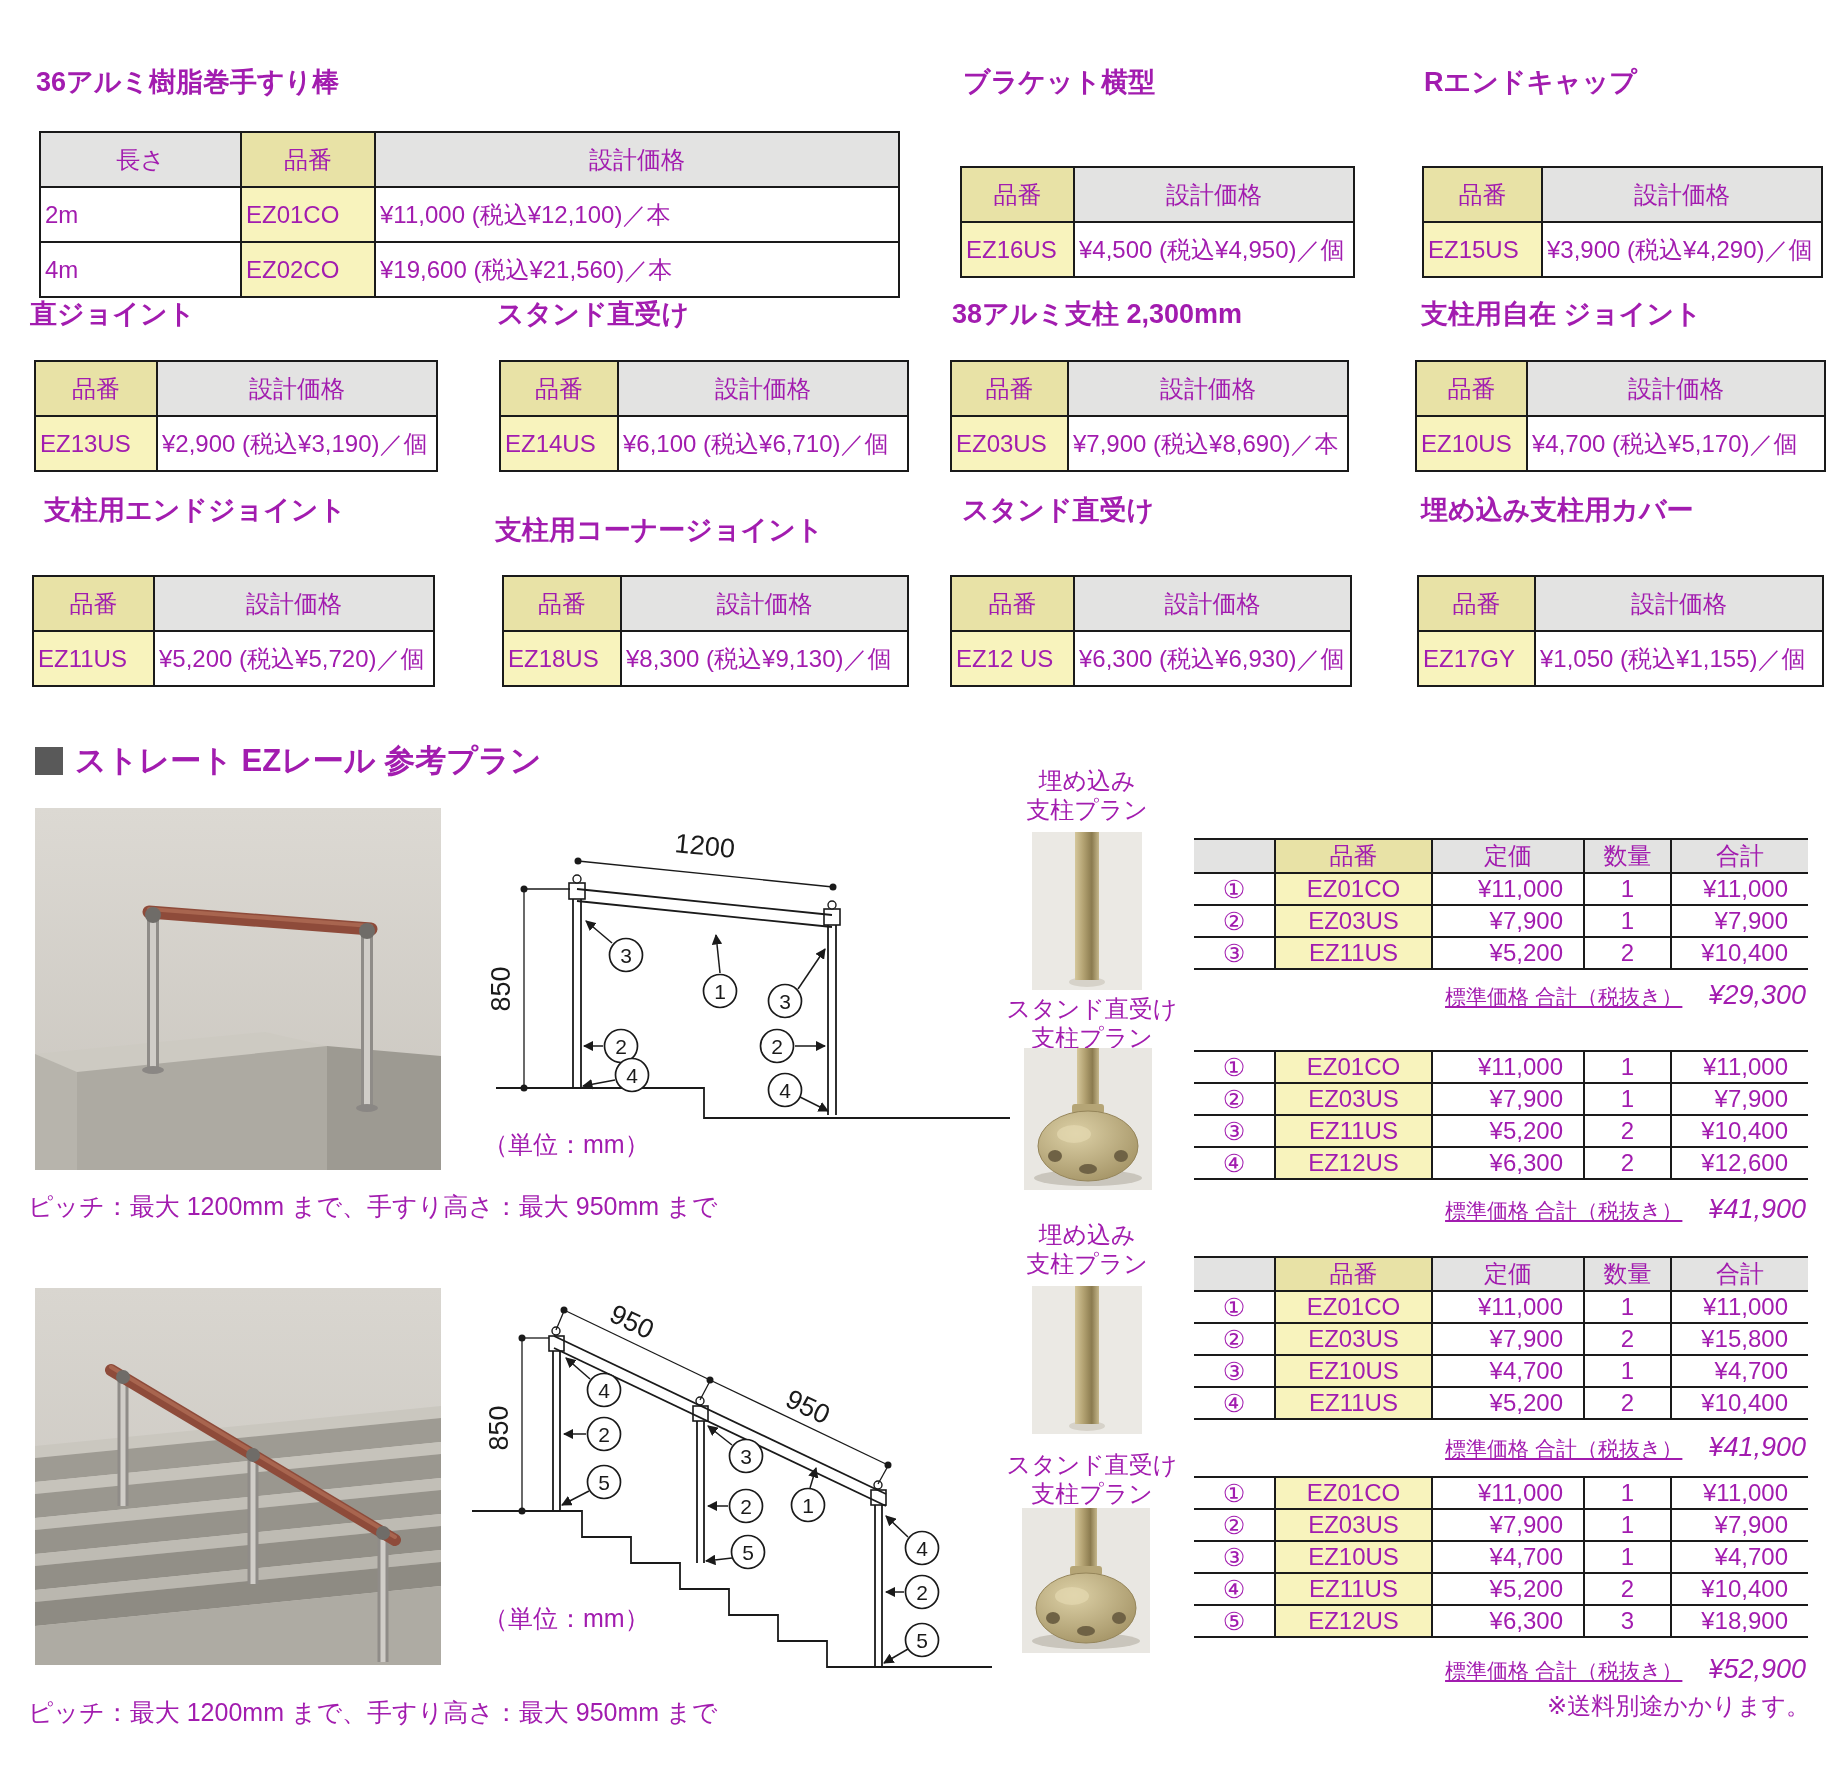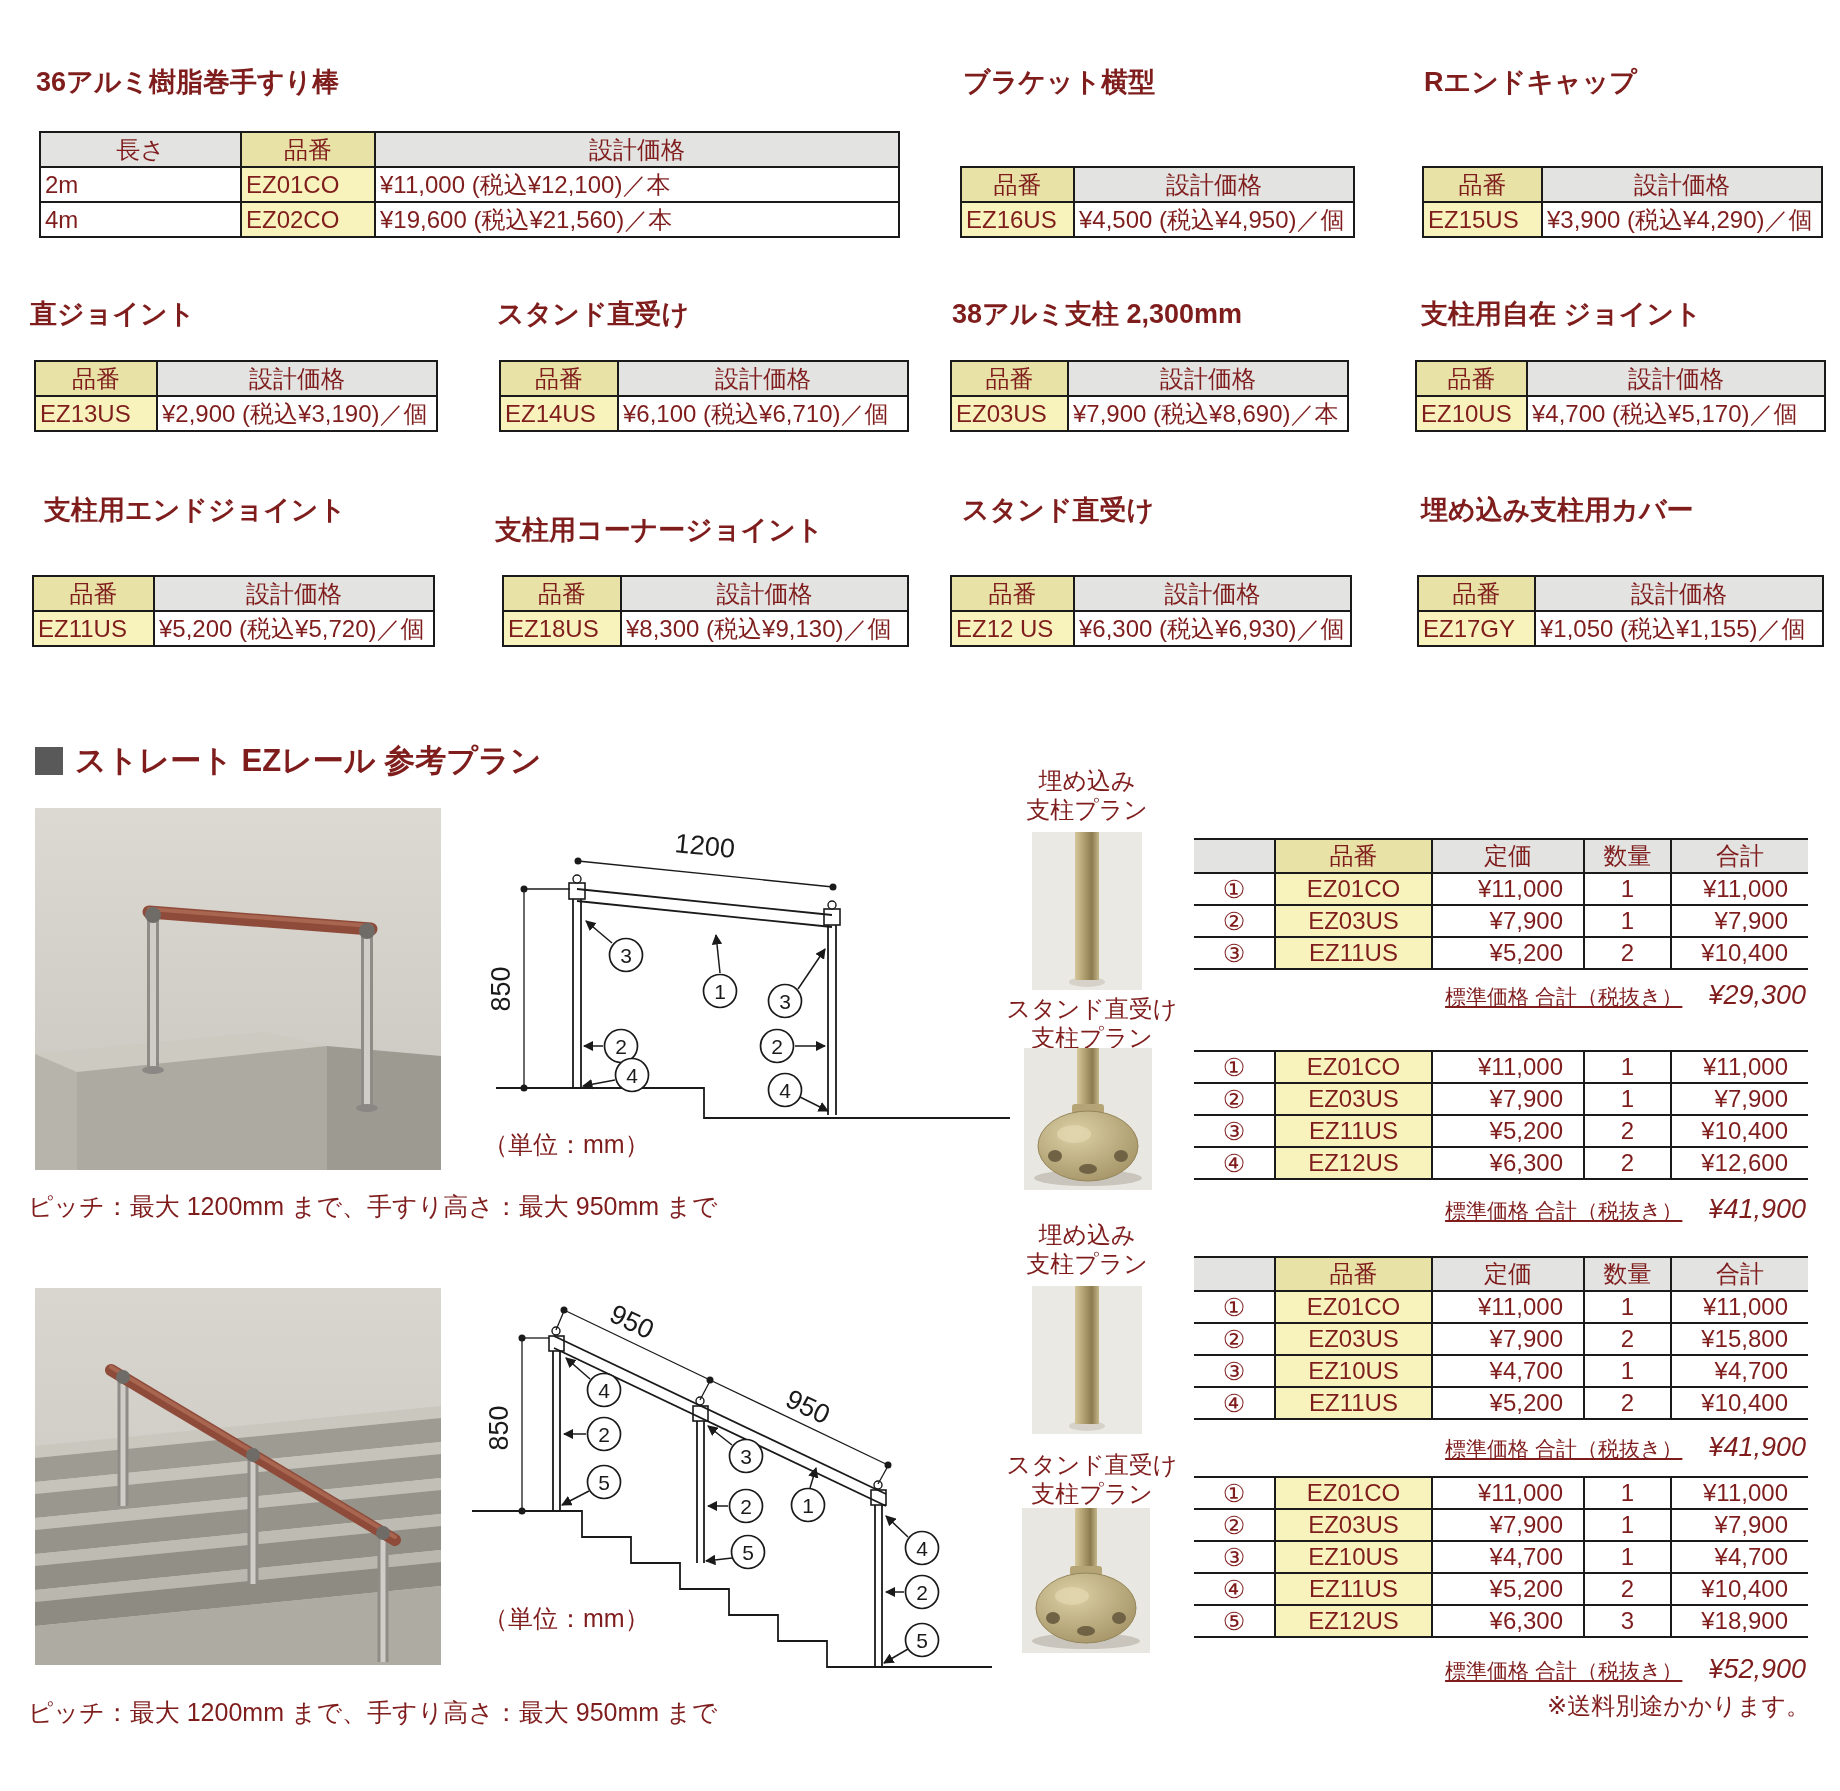--- a/index.html
+++ b/index.html
@@ -1,21 +1,21 @@
 <!DOCTYPE html>
 <html><head>
 <meta charset="utf-8">
 <style>
   html,body{margin:0;padding:0;background:#fff;}
   .page{position:relative;width:1840px;height:1791px;background:#ffffff;overflow:hidden;
-        font-family:"Liberation Sans","DejaVu Sans",sans-serif;color:#7f1d1d;}
+        font-family:"Liberation Sans","DejaVu Sans",sans-serif;color:#a21caf;}
   .pt-title{position:absolute;font-size:27px;font-weight:700;white-space:nowrap;}
   table.ptable{position:absolute;border-collapse:collapse;table-layout:fixed;}
   .ptable th,.ptable td{border:2px solid #1a1a1a;height:33px;
-        font-size:24px;font-weight:400;padding:0 4px;white-space:nowrap;overflow:hidden;}
+        font-size:24px;font-weight:400;padding:10px 4px;white-space:nowrap;overflow:hidden;}
   .ptable th{font-weight:400;}
   .hg{background:#e3e3e2;}
   .hy{background:#e8e2a6;}
   .cy{background:#f8f3bd;}
   .sec-heading{position:absolute;display:flex;align-items:center;gap:12px;
         font-size:31px;font-weight:700;white-space:nowrap;}
   .sec-sq{width:28px;height:28px;background:#595959;flex:0 0 auto;}
   .caption{position:absolute;font-size:25px;white-space:nowrap;}
   .unit{position:absolute;font-size:25px;white-space:nowrap;}
   .plan-label{position:absolute;text-align:center;font-size:24px;line-height:29px;white-space:nowrap;}

